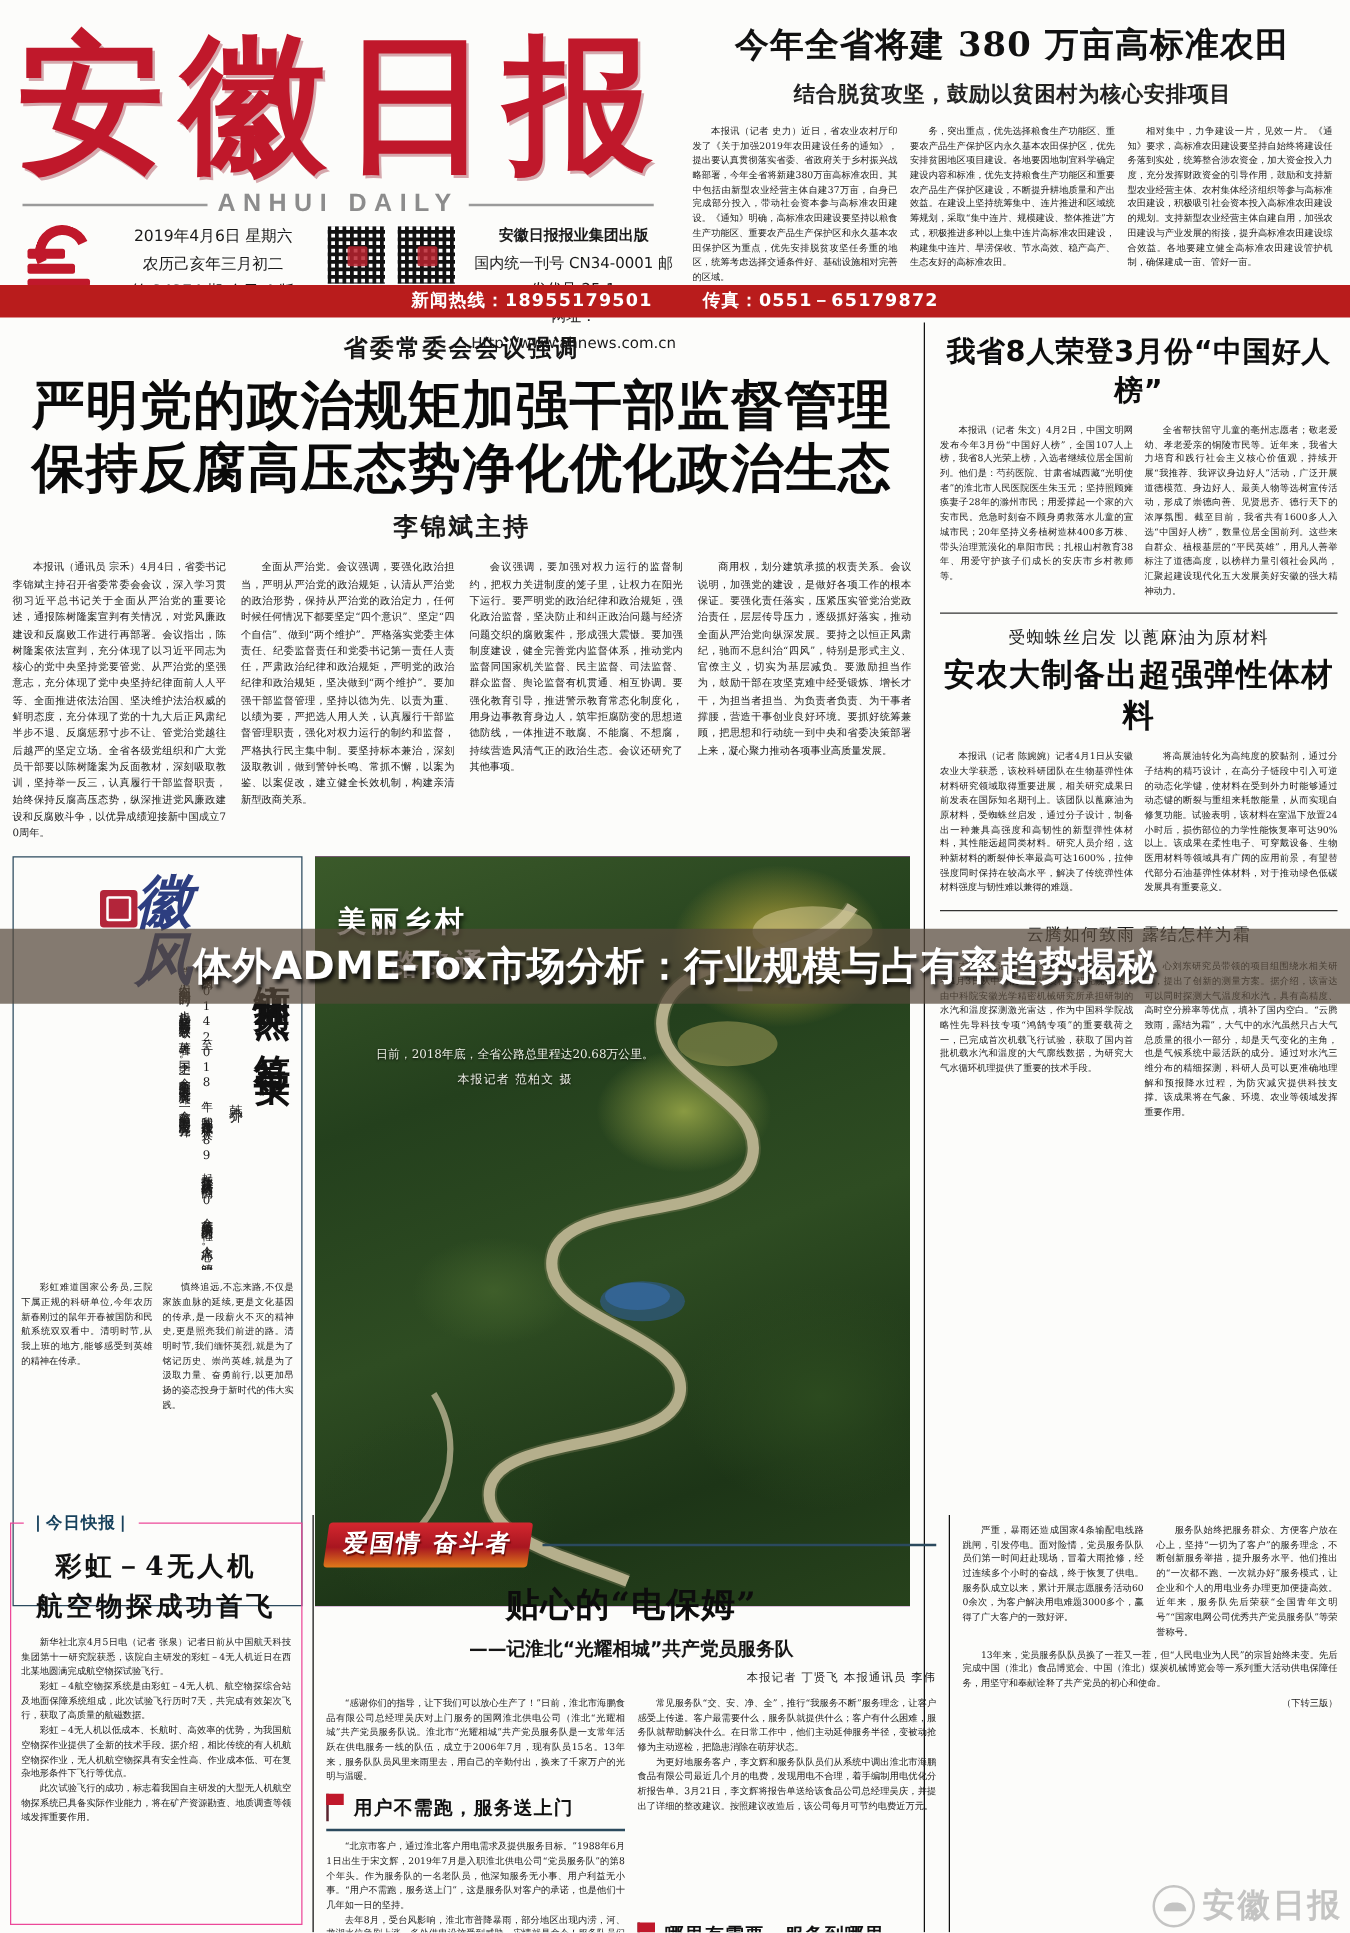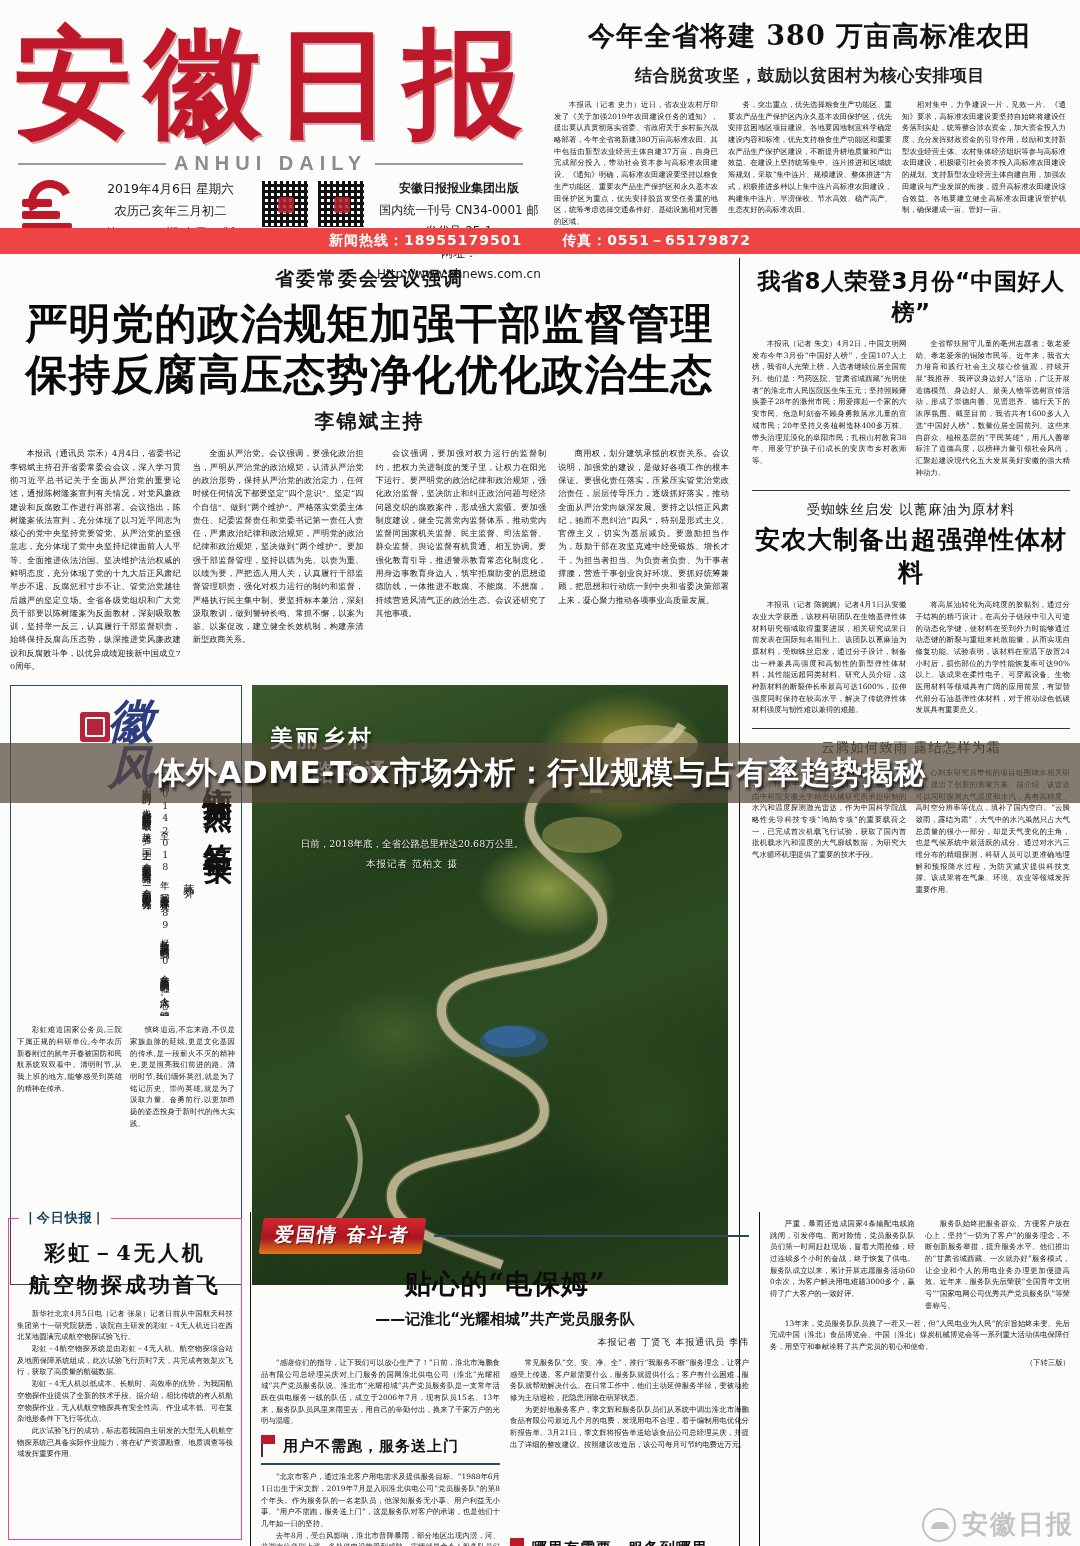--- a/index.html
+++ b/index.html
@@ -86,21 +86,21 @@
     width: 16px; height: 16px; background: #b8232f; border-radius: 2px;
     opacity: .85;
   }
   .pubinfo {
     font-size: 12px; color: #1a1a1a; line-height: 1.8; text-align: center;
     flex: 1; padding-left: 4px;
   }
   .pubinfo .b1 { font-weight: bold; }
   .hotline {
     position: absolute; left: 0; top: 228px; width: 1080px; height: 26px;
-    background: #ef4444; color: #fff;
+    background: #b91c1c; color: #fff;
     display: flex; align-items: center; justify-content: center; gap: 40px;
     font-size: 14px; font-weight: bold; letter-spacing: 1px;
   }
 
   
   .mast-right { position: absolute; left: 540px; top: 0; width: 540px; height: 226px; padding: 18px 14px 0 14px; }
   .mr-head {
     text-align: center; font-family: "DejaVu Serif","Liberation Serif",serif;
     font-weight: bold; font-size: 27px; color: #111; letter-spacing: 1px;
   }
@@ -520,21 +520,21 @@
             <span class="sub-head-txt">哪里有需要，服务到哪里</span>
           </div>
 
         </div>
       </div>
     </div>
 
     <div class="bt-right">
       <div class="bt-cols2">
         <div class="c body-text tiny ind">严重，暴雨还造成国家4条输配电线路跳闸，引发停电。面对险情，党员服务队队员们第一时间赶赴现场，冒着大雨抢修，经过连续多个小时的奋战，终于恢复了供电。服务队成立以来，累计开展志愿服务活动600余次，为客户解决用电难题3000多个，赢得了广大客户的一致好评。</div>
-        <div class="c body-text tiny ind">服务队始终把服务群众、方便客户放在心上，坚持“一切为了客户”的服务理念，不断创新服务举措，提升服务水平。他们推出的“甘肃省城西藏、一次就办好”服务模式，让企业和个人的用电业务办理更加便捷高效。近年来，服务队先后荣获“全国青年文明号”“国家电网公司优秀共产党员服务队”等荣誉称号。</div>
+        <div class="c body-text tiny ind">服务队始终把服务群众、方便客户放在心上，坚持“一切为了客户”的服务理念，不断创新服务举措，提升服务水平。他们推出的“一次都不跑、一次就办好”服务模式，让企业和个人的用电业务办理更加便捷高效。近年来，服务队先后荣获“全国青年文明号”“国家电网公司优秀共产党员服务队”等荣誉称号。</div>
       </div>
       <div class="body-text tiny ind" style="margin-top:6px">13年来，党员服务队队员换了一茬又一茬，但“人民电业为人民”的宗旨始终未变。先后完成中国（淮北）食品博览会、中国（淮北）煤炭机械博览会等一系列重大活动供电保障任务，用坚守和奉献诠释了共产党员的初心和使命。</div>
       <div class="body-text tiny" style="text-align:right;margin-top:4px">（下转三版）</div>
 
       <div class="watermark">
         <span class="wm-circle"></span>
         <span>安徽日报</span>
       </div>
     </div>
   </div>

